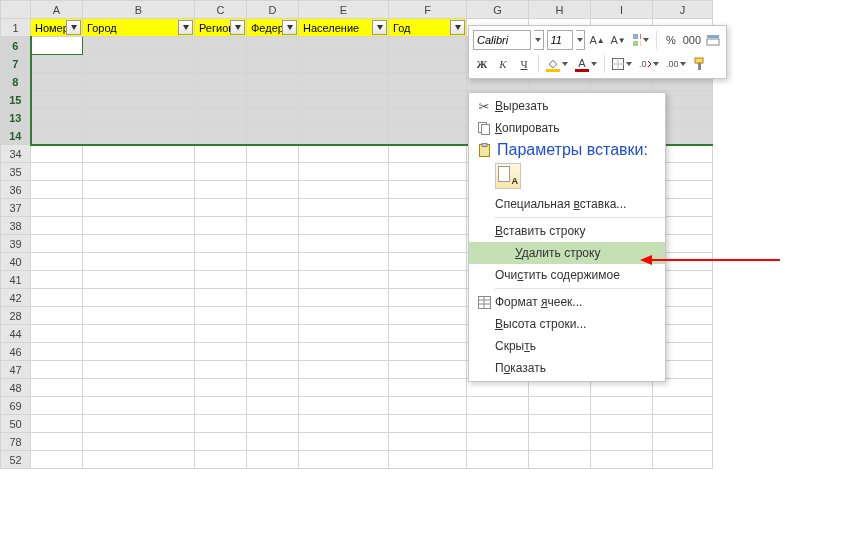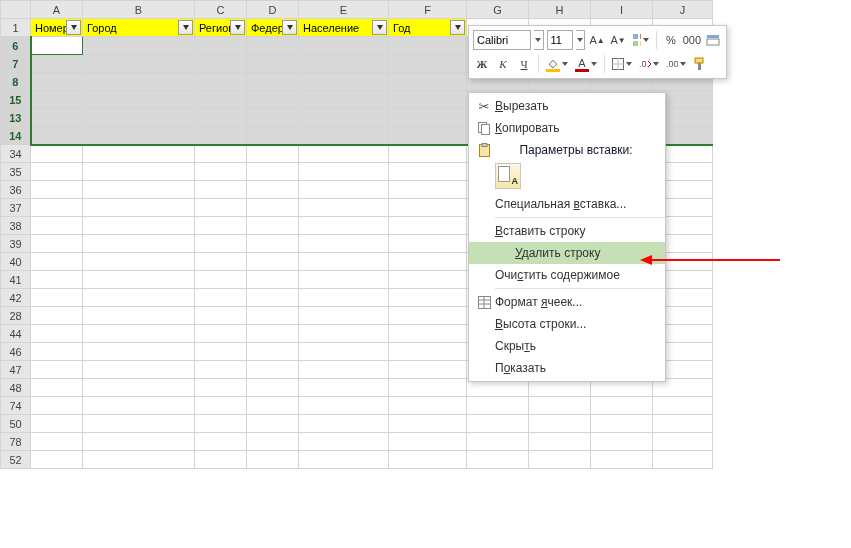--- a/index.html
+++ b/index.html
@@ -18,42 +18,42 @@
 .filter-btn { position: absolute; right: 1px; top: 1px; width: 15px; height: 15px; background: linear-gradient(#fff,#e6e6e6); border: 1px solid #999; display: flex; align-items: center; justify-content: center; }
 .filter-btn::after { content: ""; border-left: 3px solid transparent; border-right: 3px solid transparent; border-top: 5px solid #333; }
 
 .selrow td { background: #d9d9d9; }
 .sheet tr.selrow:last-of-type td { border-bottom: 2px solid #2f7d32; }
 .firstcell { background: #fff !important; border: 1px solid #2f7d32 !important; }
 
 .mini-toolbar { position: absolute; top: 25px; left: 468px; width: 259px; background: #fff; border: 1px solid #c6c6c6; box-shadow: 2px 2px 6px rgba(0,0,0,0.2); padding: 4px; }
 .mini-row { display: flex; align-items: center; gap: 3px; }
 .mini-row + .mini-row { margin-top: 4px; }
-.tb-input { border: 1px solid #ababab; height: 20px; font-size: 11px; padding: 0 3px; }
+.tb-input { border: 1px solid #ababab; height: 20px; font-size: 11px; padding: 0 3px; font-style: italic; }
 .tb-input.font { width: 58px; }
 .tb-input.size { width: 26px; }
 .tb-dd { width: 12px; height: 20px; border: 1px solid #ababab; border-left: none; background: #fff; display: flex; align-items: center; justify-content: center; }
 .tb-dd::after { content:""; border-left: 3px solid transparent; border-right: 3px solid transparent; border-top: 4px solid #555; }
 .tb-btn { min-width: 18px; height: 20px; display: flex; align-items: center; justify-content: center; font-size: 11px; color: #444; padding: 0 2px; }
 .tb-sep { width: 1px; height: 18px; background: #ddd; margin: 0 2px; }
 .bold { font-weight: bold; font-family: Georgia, serif; }
 .italic { font-style: italic; font-family: Georgia, serif; }
 .uline { text-decoration: underline; font-family: Georgia, serif; }
 .sup { font-size: 8px; vertical-align: super; }
 .sub { font-size: 8px; vertical-align: sub; }
 .dd-arrow::after { content:""; display: inline-block; margin-left: 2px; border-left: 3px solid transparent; border-right: 3px solid transparent; border-top: 4px solid #555; }
 .color-bar { display: inline-block; width: 14px; border-bottom: 3px solid; text-align: center; line-height: 12px; }
 
 .context-menu { position: absolute; top: 92px; left: 468px; width: 198px; background: #fff; border: 1px solid #c6c6c6; box-shadow: 2px 2px 6px rgba(0,0,0,0.2); padding: 2px 0; }
 .menu-item { display: flex; align-items: center; height: 22px; padding: 0 10px 0 4px; font-size: 12px; color: #333; }
 .menu-item.highlight { background: #c5e0b4; padding-left: 24px; }
 .menu-icon { width: 22px; display: flex; align-items: center; justify-content: center; color: #555; font-size: 13px; }
 .menu-label { flex: 1; }
 .menu-sep { height: 1px; background: #e0e0e0; margin: 2px 0 2px 26px; }
-.menu-group-label { font-size: 12px; color: #0f172a; padding-left: 2px; text-align: center; }
+.menu-group-label { font-size: 16px; color: #1d4ed8; padding-left: 2px; }
 .paste-opt { margin-left: 26px; margin-top: 2px; margin-bottom: 4px; display: flex; }
 .paste-icon { width: 26px; height: 26px; border: 1px solid #c6c6c6; display: flex; align-items: flex-end; justify-content: flex-end; padding: 2px; background: linear-gradient(#fff8e0,#f5e6a8); position: relative; }
 .paste-icon::before { content:""; position:absolute; top:2px; left:2px; width:10px; height:14px; background:#fff; border:1px solid #999; }
 .paste-icon span { font-size: 9px; font-weight: bold; color: #333; }
 .accel { text-decoration: underline; }
 
 .arrow-annot { position: absolute; top: 253px; left: 640px; width: 140px; height: 14px; pointer-events: none; }
 .arrow-annot svg { width: 100%; height: 100%; }
 </style>
 </head>
@@ -345,21 +345,21 @@
         <td></td>
         <td></td>
         <td></td>
         <td></td>
         <td></td>
         <td></td>
         <td></td>
         <td></td>
       </tr>
       <tr>
-        <th class="rowhdr">74</th>
+        <th class="rowhdr">69</th>
         <td></td>
         <td></td>
         <td></td>
         <td></td>
         <td></td>
         <td></td>
         <td></td>
         <td></td>
         <td></td>
         <td></td>

